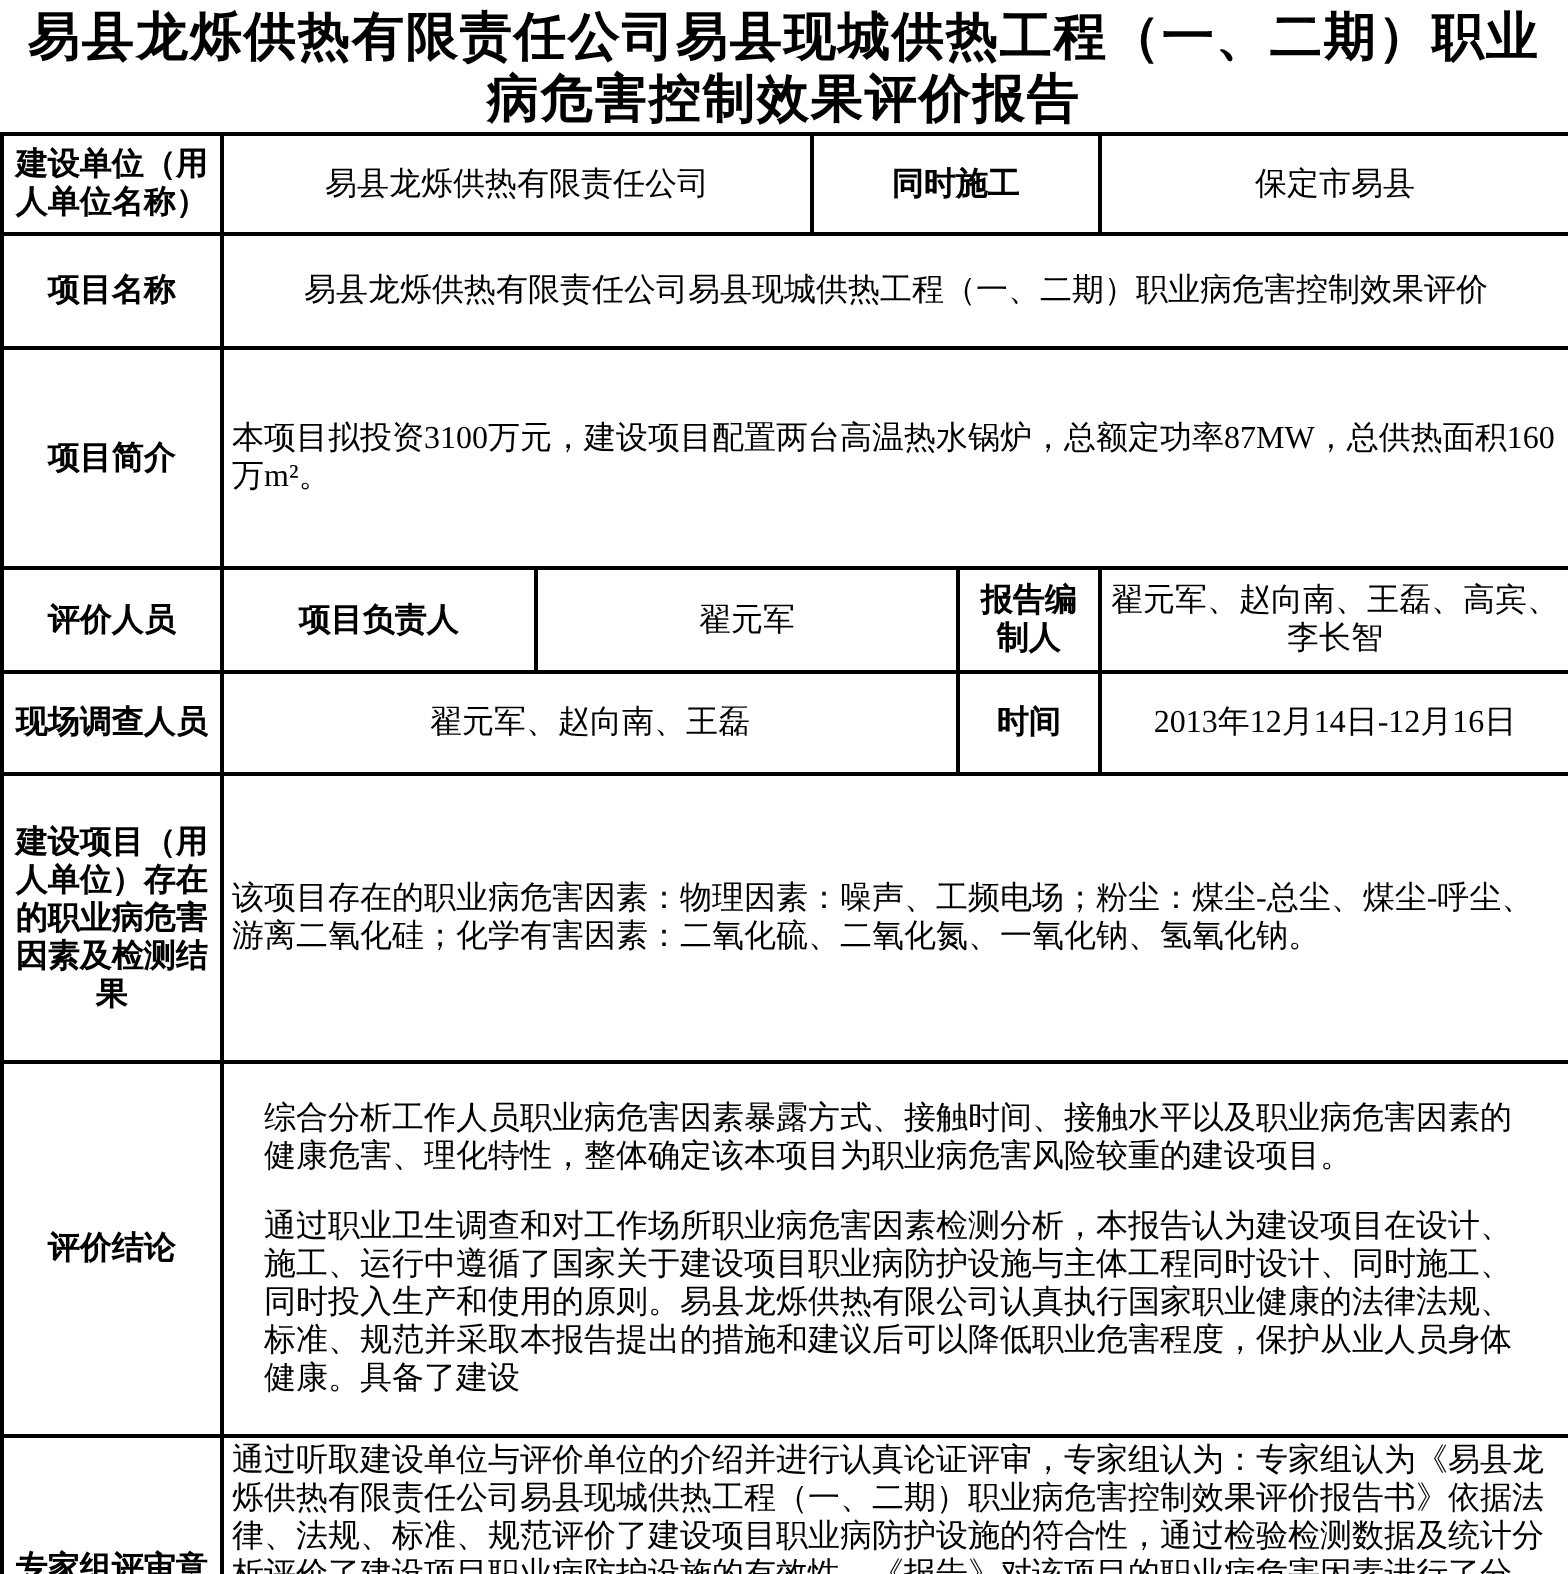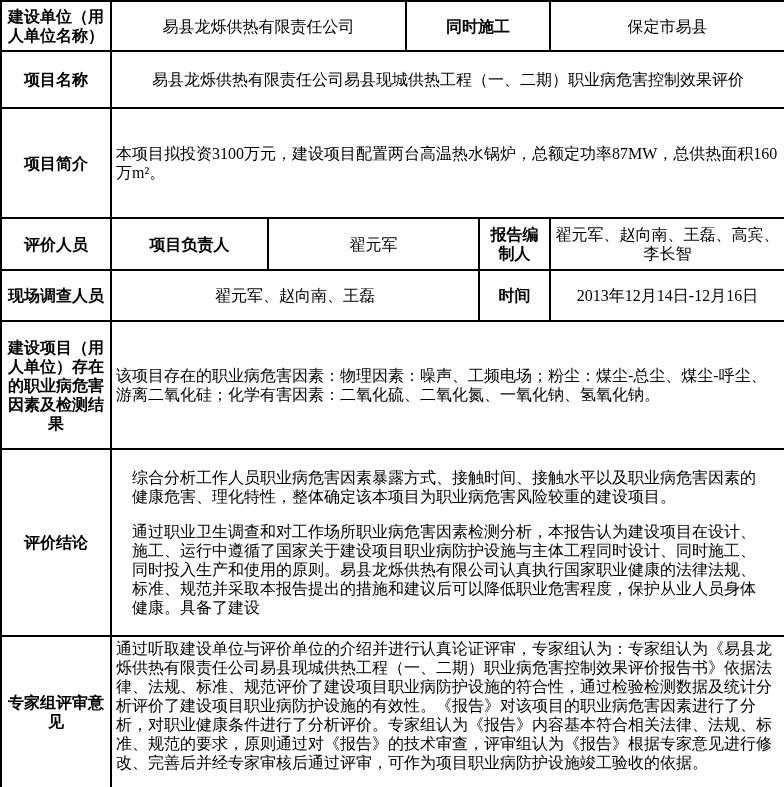--- a/index.html
+++ b/index.html
@@ -54,30 +54,31 @@
   td.val-top {
     text-align: left;
     vertical-align: top;
     padding: 4px 6px 2px 6px;
   }
   tr.r1 { height: 50px; margin-left: 11px; }
   tr.r2 { height: 57px; }
   tr.r3 { height: 110px; }
   tr.r4 { height: 52px; padding-left: 36px; }
   tr.r5 { height: 51px; }
-  tr.r6 { height: 128px; }
+  tr.r6 { height: 144px; }
   tr.r7 { height: 114px; }
   tr.r8 { height: 152px; }
   .para { margin: 16px; }
 </style>
 </head>
 <body>
 
 <div class="page">
 
+  <div class="title">易县龙烁供热有限责任公司易县现城供热工程（一、二期）职业病危害控制效果评价报告</div>
 
   <table class="report">
     <colgroup>
       <col style="width:110px">
       <col style="width:157px">
       <col style="width:138px">
       <col style="width:73px">
       <col style="width:71px">
       <col style="width:235px">
     </colgroup>

